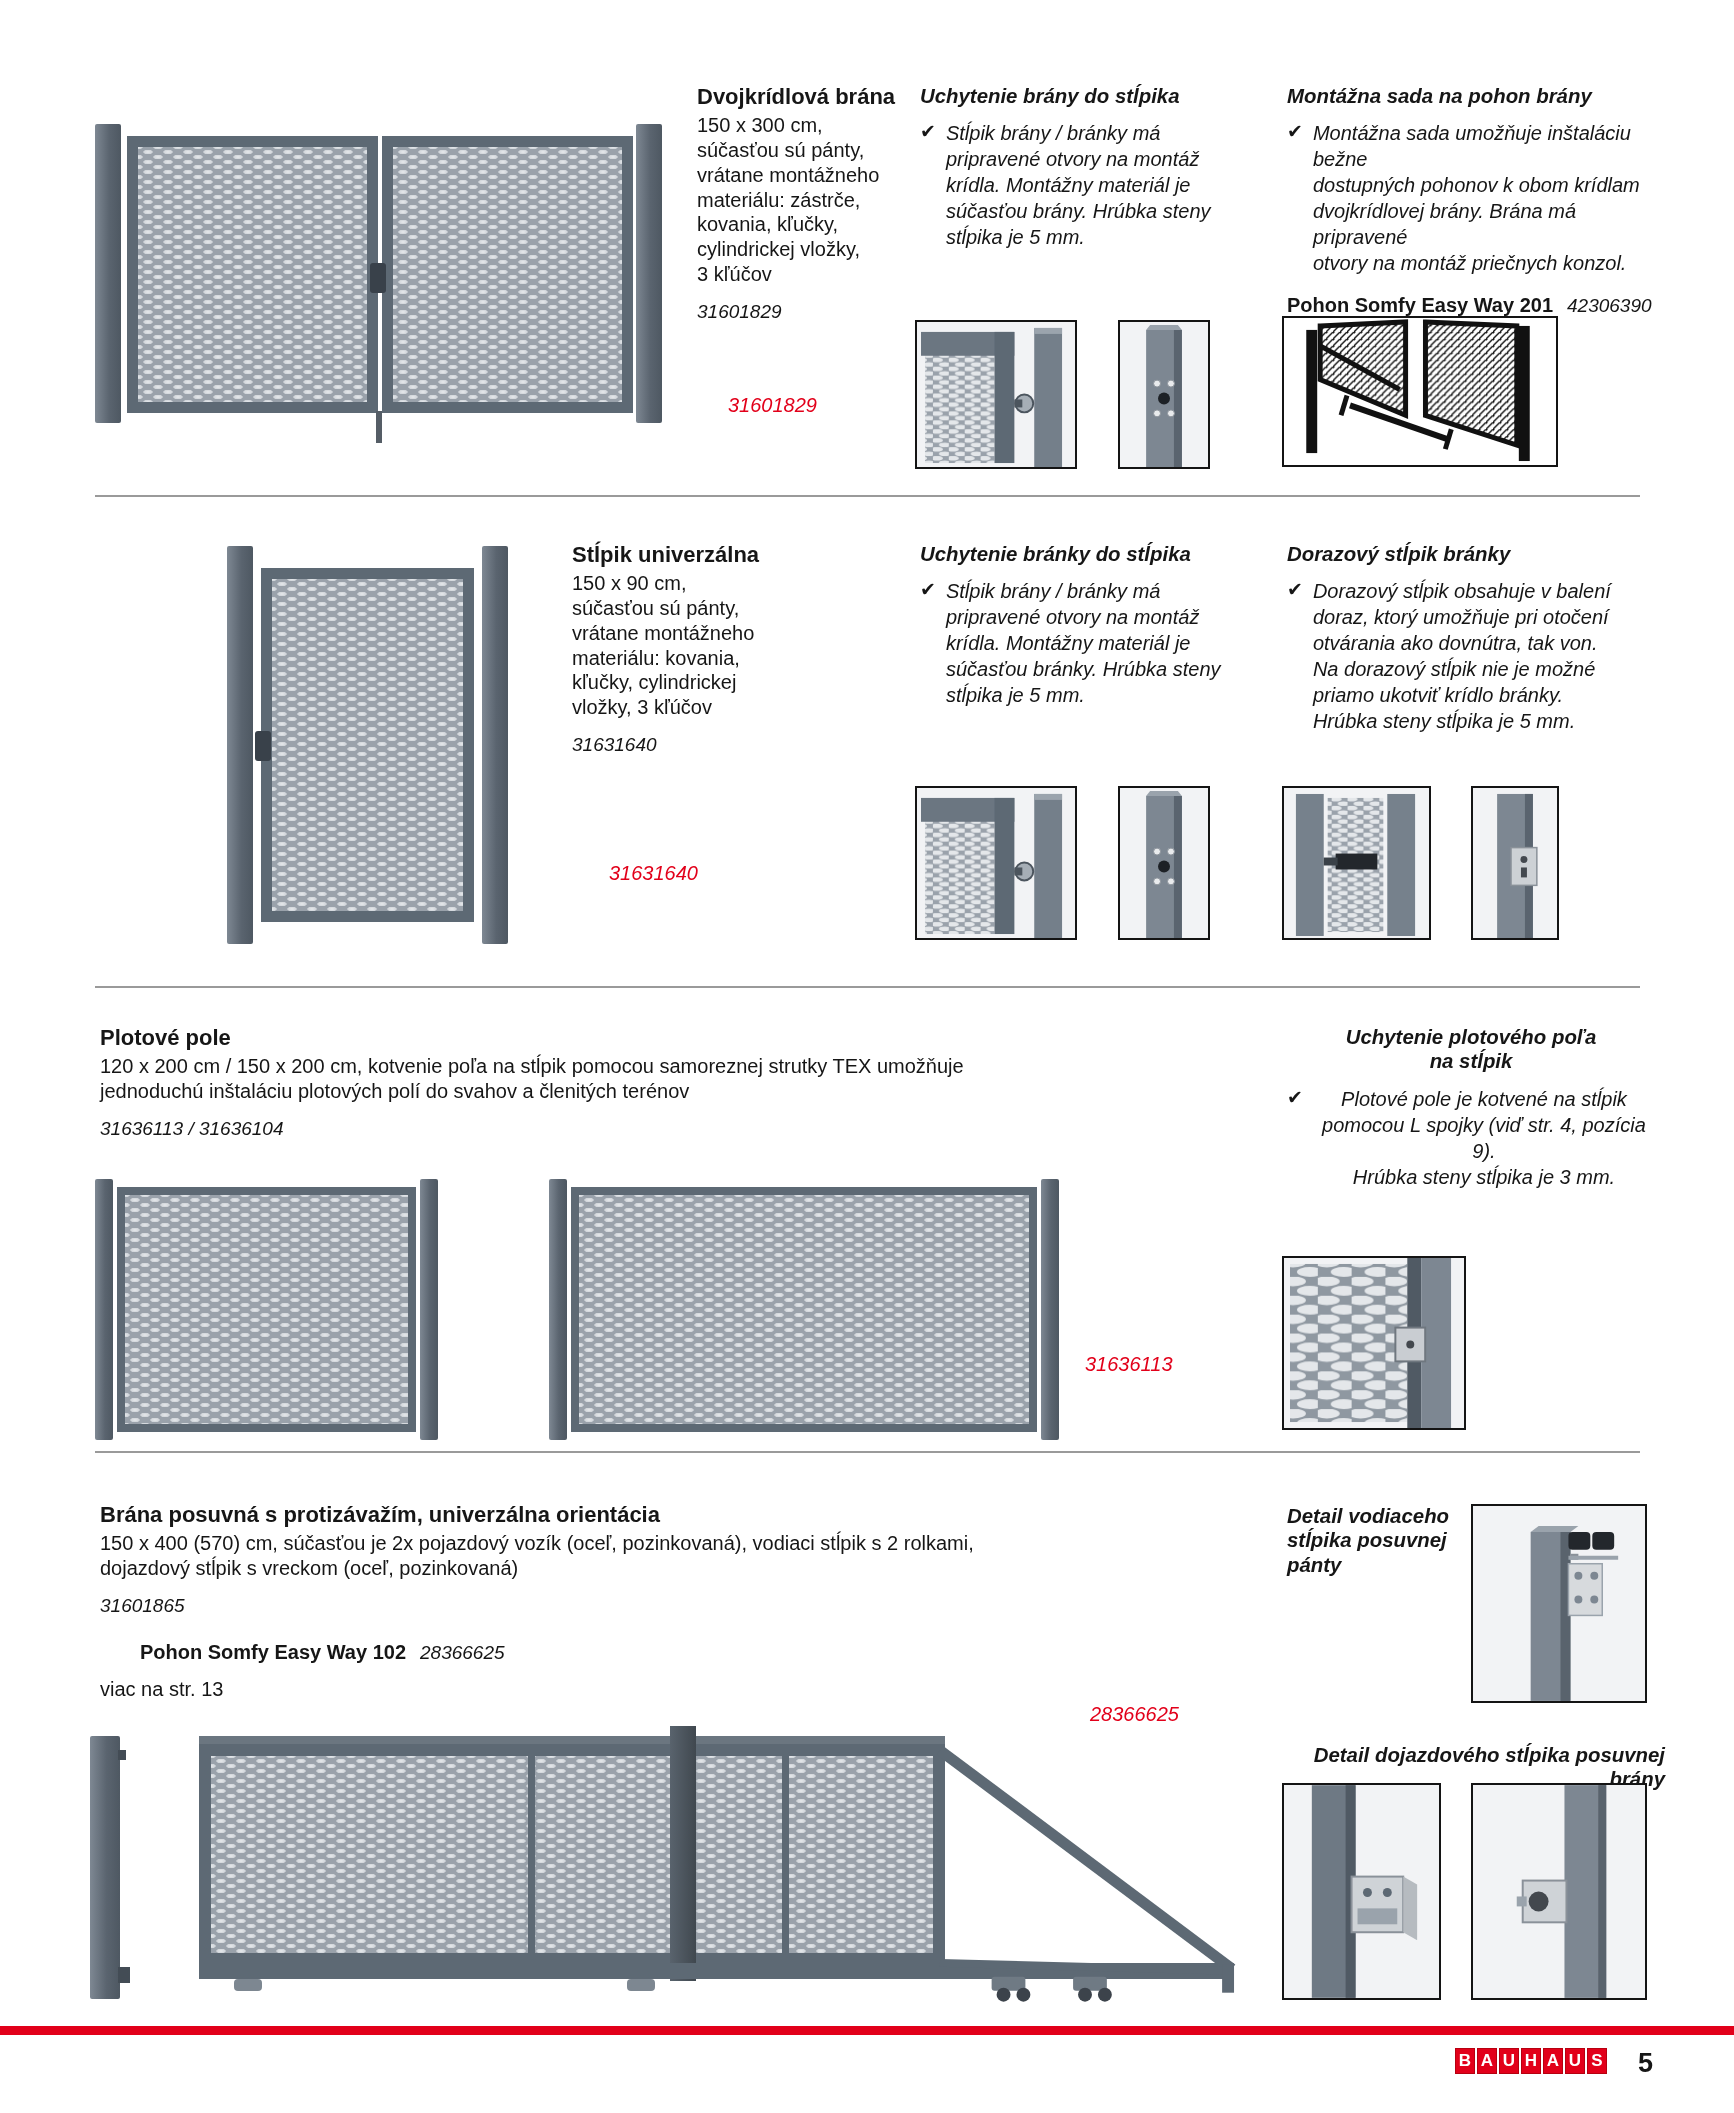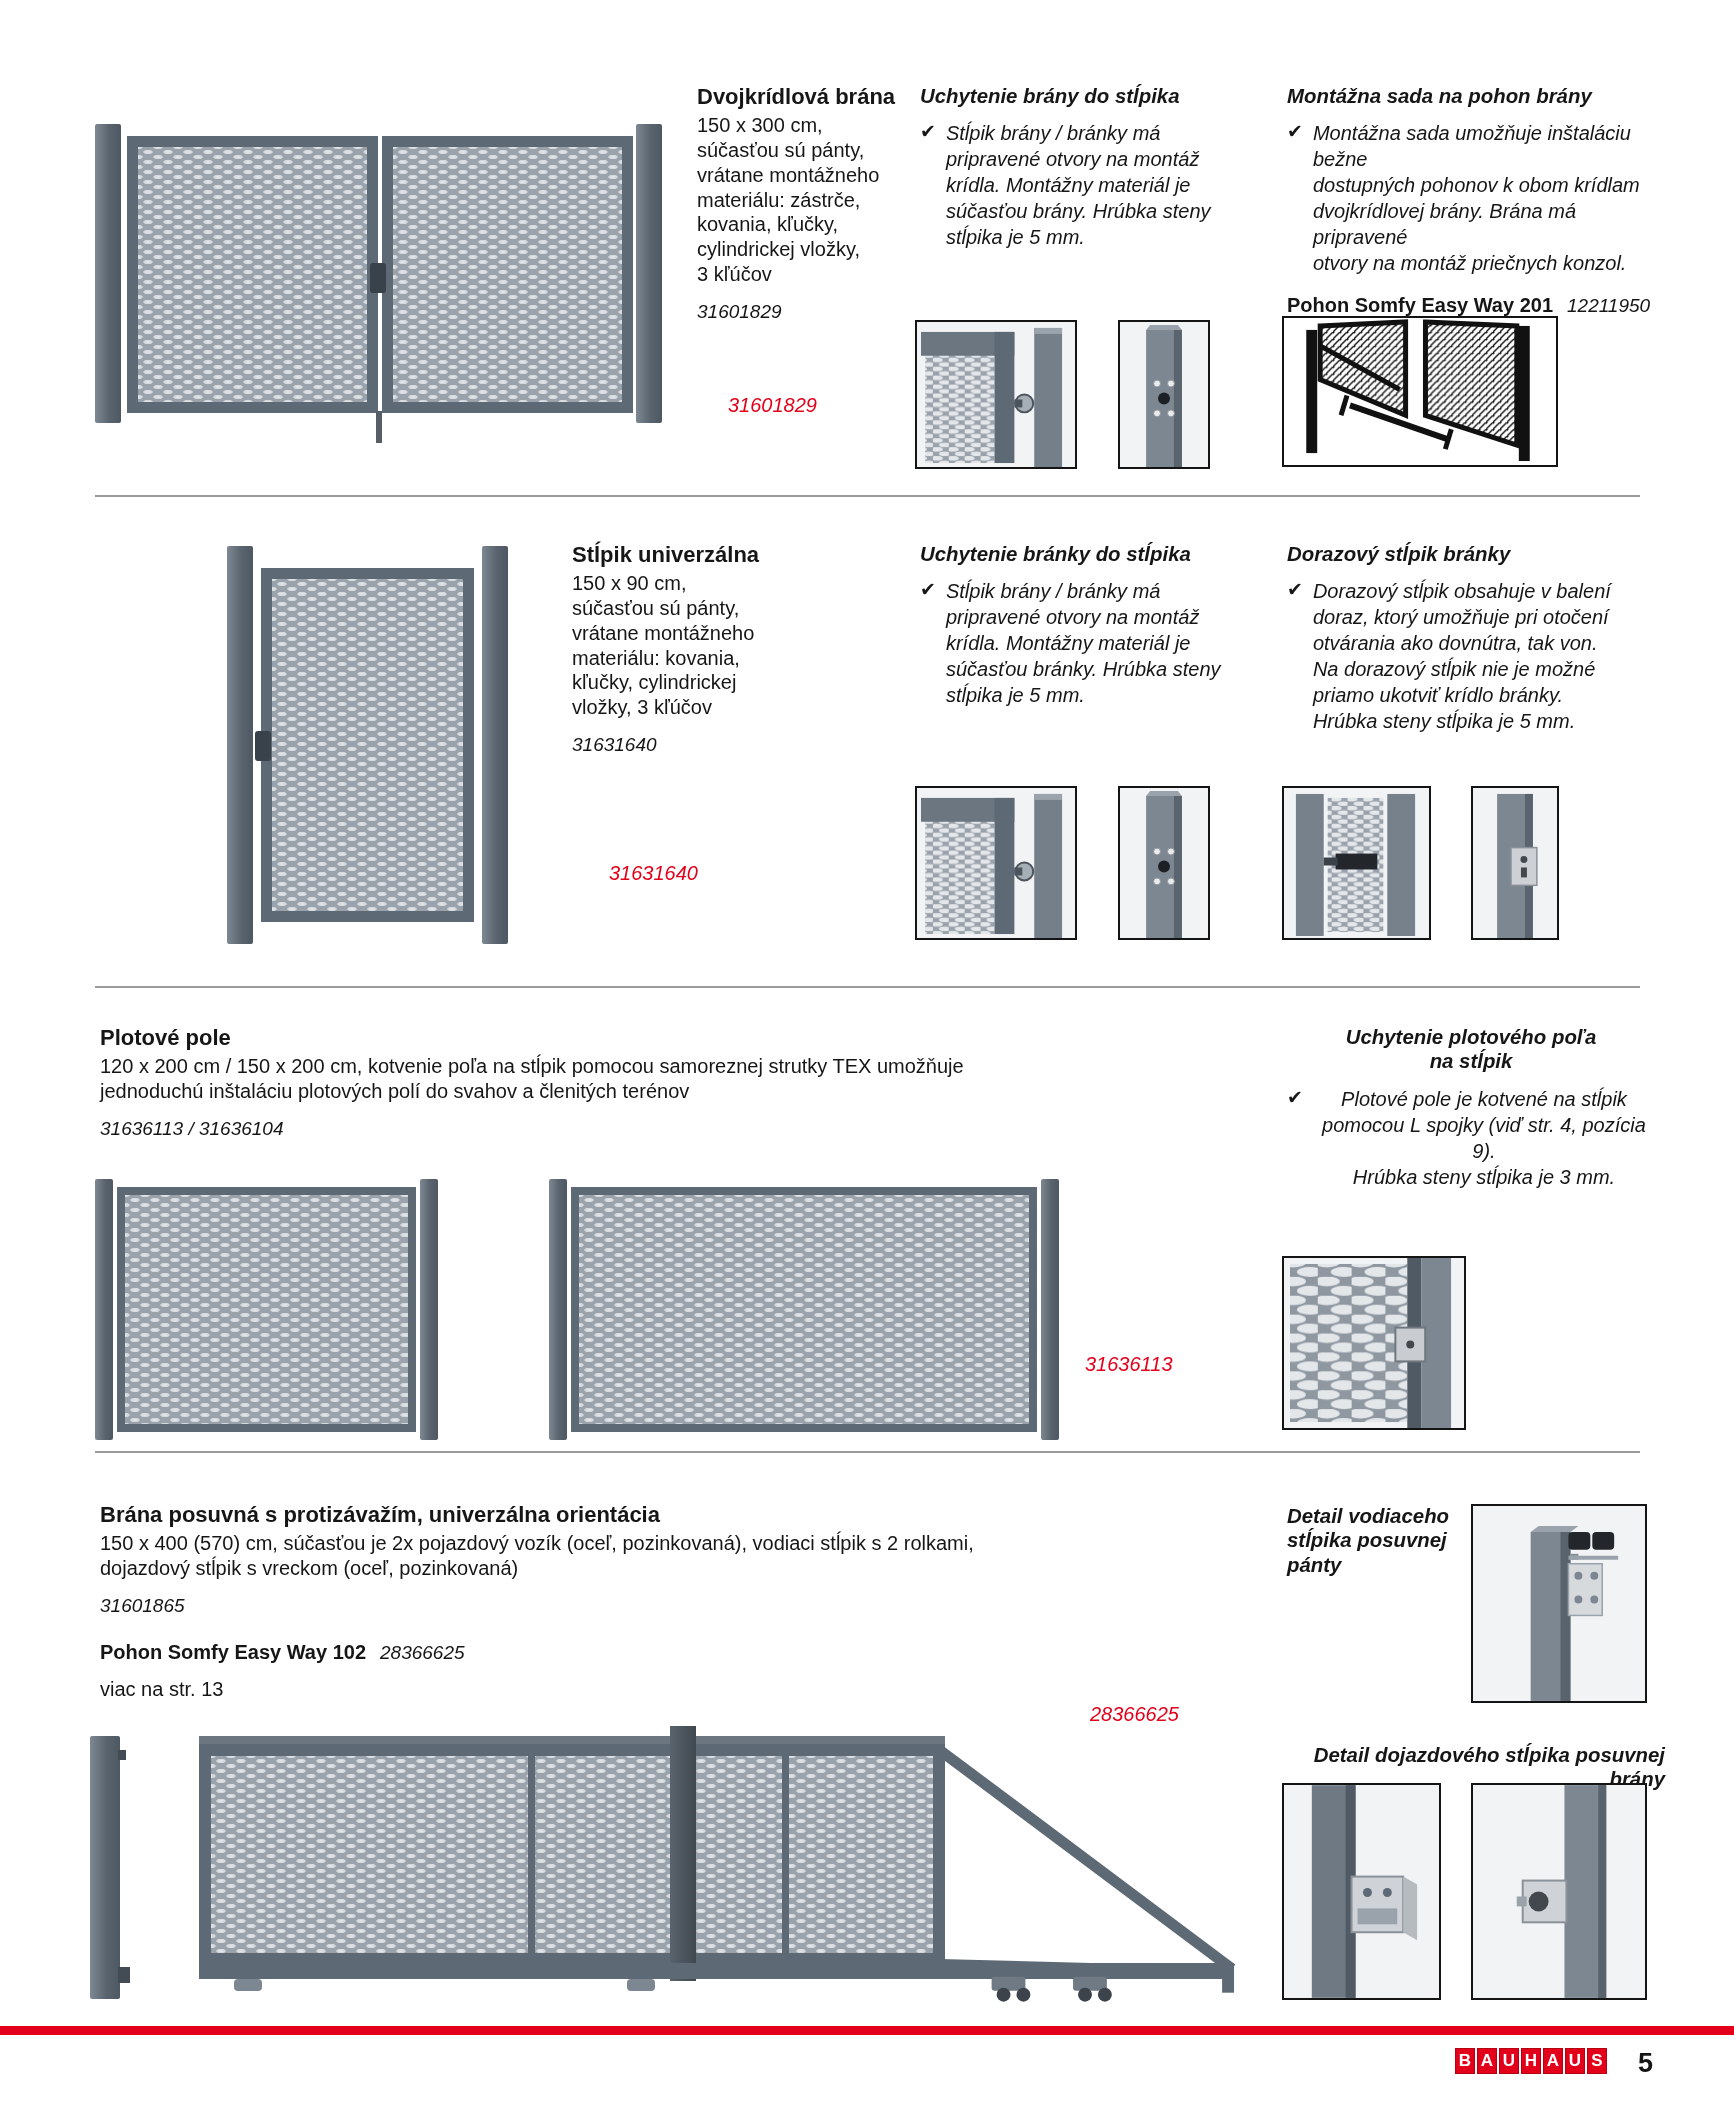--- a/index.html
+++ b/index.html
@@ -122,21 +122,21 @@
 <div class="abs" style="left:1287px;top:84px;width:368px;">
   <div class="ihead">Montážna sada na pohon brány</div>
   <div class="bullet">
     <span class="chk">✔</span>
     <span class="btxt pre">Montážna sada umožňuje inštaláciu bežne
 dostupných pohonov k obom krídlam
 dvojkrídlovej brány. Brána má pripravené
 otvory na montáž priečnych konzol.</span>
   </div>
   <div class="pohon-row">
-    <span class="plabel">Pohon Somfy Easy Way 201</span><span class="pcode">12211950</span>
+    <span class="plabel">Pohon Somfy Easy Way 201</span><span class="pcode">42306390</span>
   </div>
   <div class="more">viac na str. 13</div>
 </div>
 
 <div class="dbox white" style="left:1282px;top:316px;width:276px;height:151px;">
   <svg width="272" height="147" viewBox="0 0 273 148">
     <defs>
       <pattern id="hatch" width="7" height="7" patternUnits="userSpaceOnUse">
         <rect width="7" height="7" fill="#ffffff"></rect>
         <path d="M0 7 L7 0" stroke="#111" stroke-width="1.4"></path>
@@ -292,21 +292,21 @@
   </svg>
 </div>
 
 <div class="sep" style="top:1451px;"></div>
 
 <div class="abs" style="left:100px;top:1502px;width:1114px;">
   <div class="title">Brána posuvná s protizávažím, univerzálna orientácia</div>
   <div class="desc pre">150 x 400 (570) cm, súčasťou je 2x pojazdový vozík (oceľ, pozinkovaná), vodiaci stĺpik s 2 rolkami,
 dojazdový stĺpik s vreckom (oceľ, pozinkovaná)</div>
   <div class="code">31601865</div>
-  <div class="pohon-row" style="margin-top:24px;">
+  <div class="pohon-row" style="margin-top:24px;margin-left:40px;">
     <span class="plabel">Pohon Somfy Easy Way 102</span><span class="pcode">28366625</span>
   </div>
   <div class="more">viac na str. 13</div>
 </div>
 <div class="redcode" style="left:1090px;top:1703px;">28366625</div>
 
 <div class="abs" style="left:85px;top:1726px;width:1154px;height:289px;">
   <div class="post" style="left:5px;top:10px;width:30px;height:263px;"></div>
   <div class="framebar" style="left:33px;top:24px;width:8px;height:10px;background:#434c55;"></div>
   <div class="framebar" style="left:33px;top:241px;width:12px;height:16px;background:#434c55;"></div>

